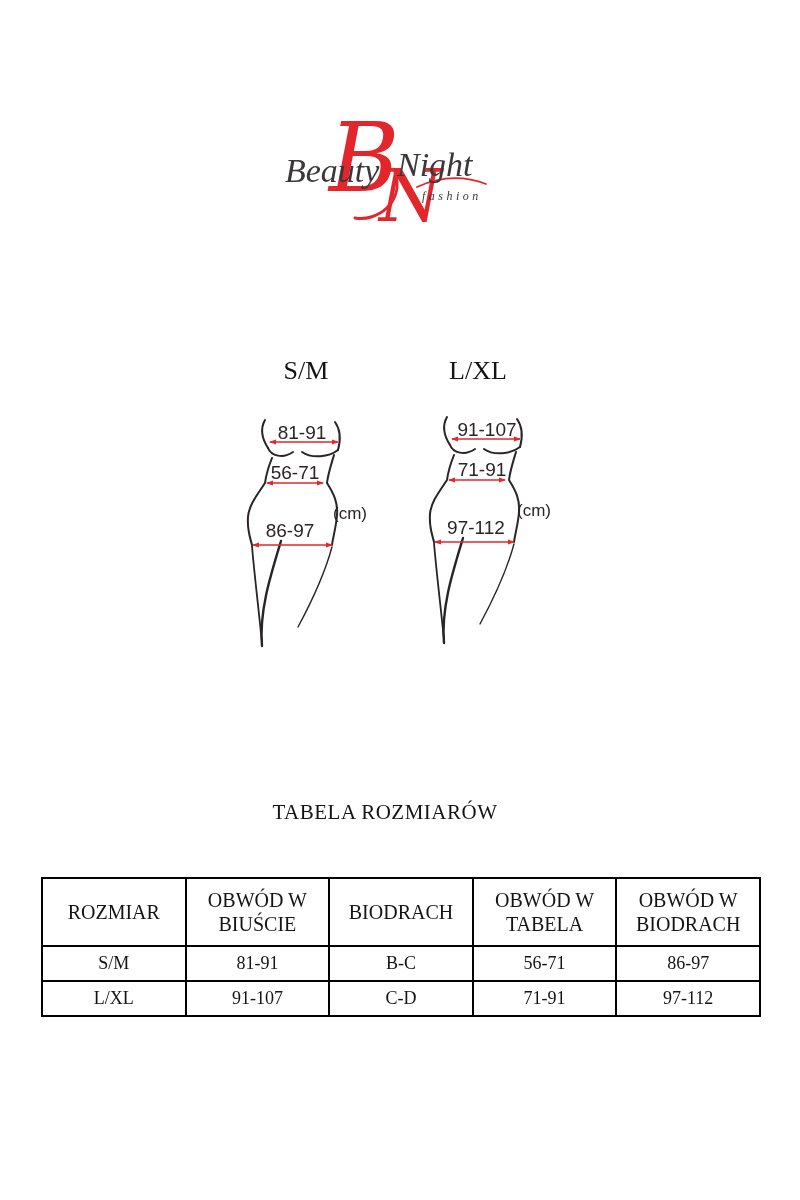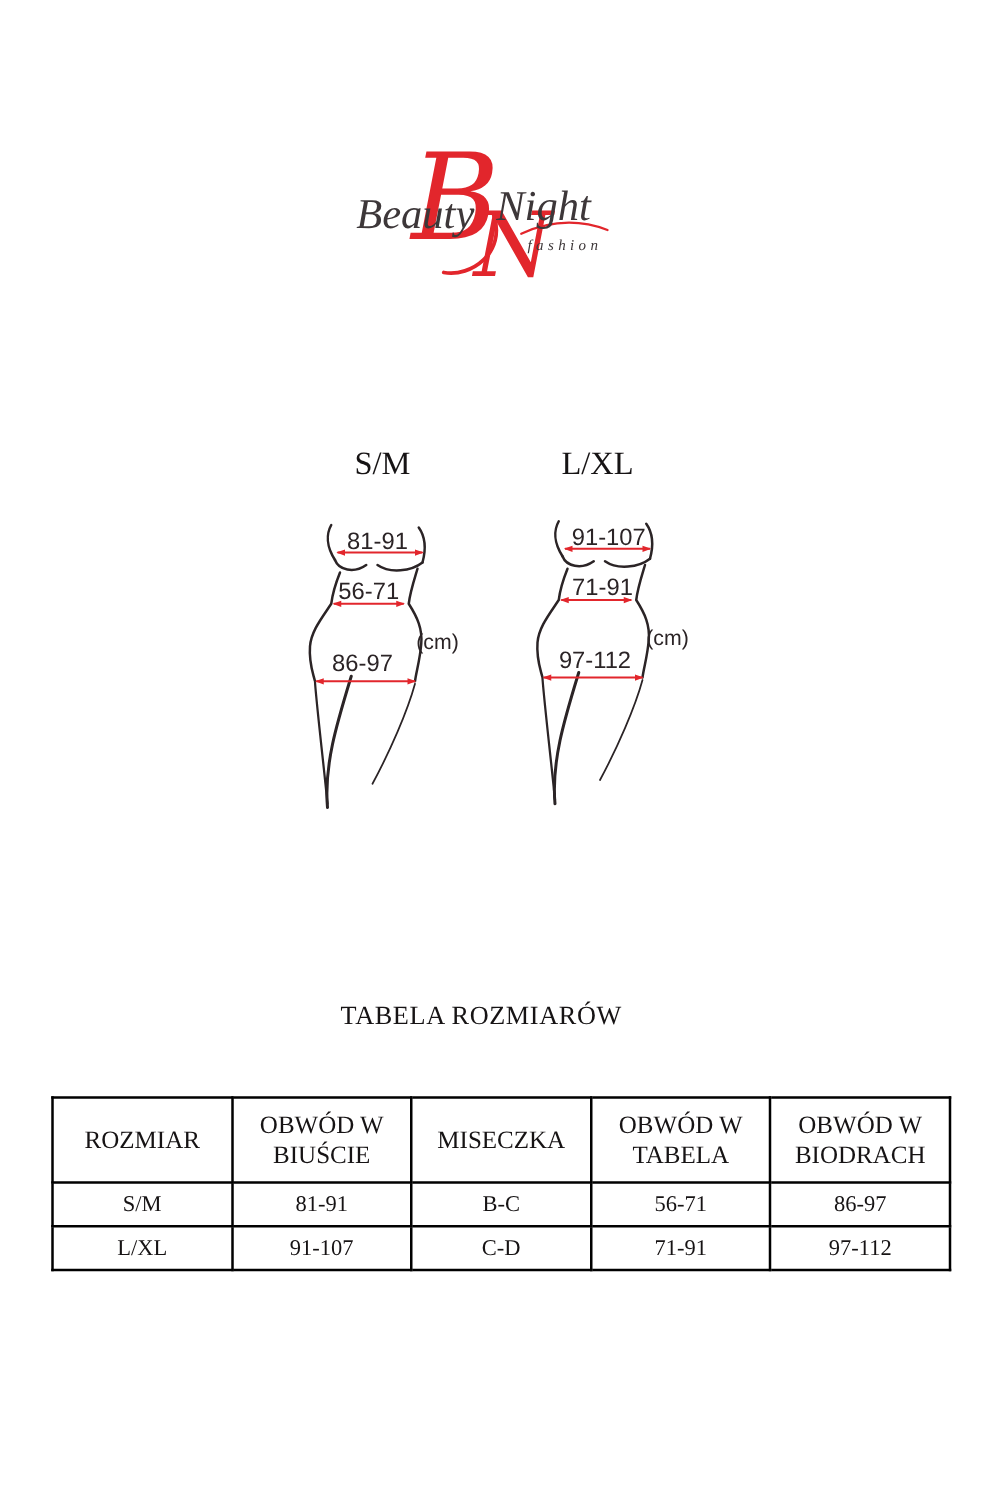--- a/index.html
+++ b/index.html
@@ -158,21 +158,21 @@
     <text class="unit" x="100" y="114">(cm)</text>
   </svg>
 
   <div class="table-title">TABELA ROZMIARÓW</div>
 
   <table class="size-table">
     <thead>
       <tr>
         <th>ROZMIAR</th>
         <th>OBWÓD W BIUŚCIE</th>
-        <th>MISECZKA</th>
+        <th>BIODRACH</th>
         <th>OBWÓD W TABELA</th>
         <th>OBWÓD W BIODRACH</th>
       </tr>
     </thead>
     <tbody>
       <tr>
         <td>S/M</td>
         <td>81-91</td>
         <td>B-C</td>
         <td>56-71</td>

